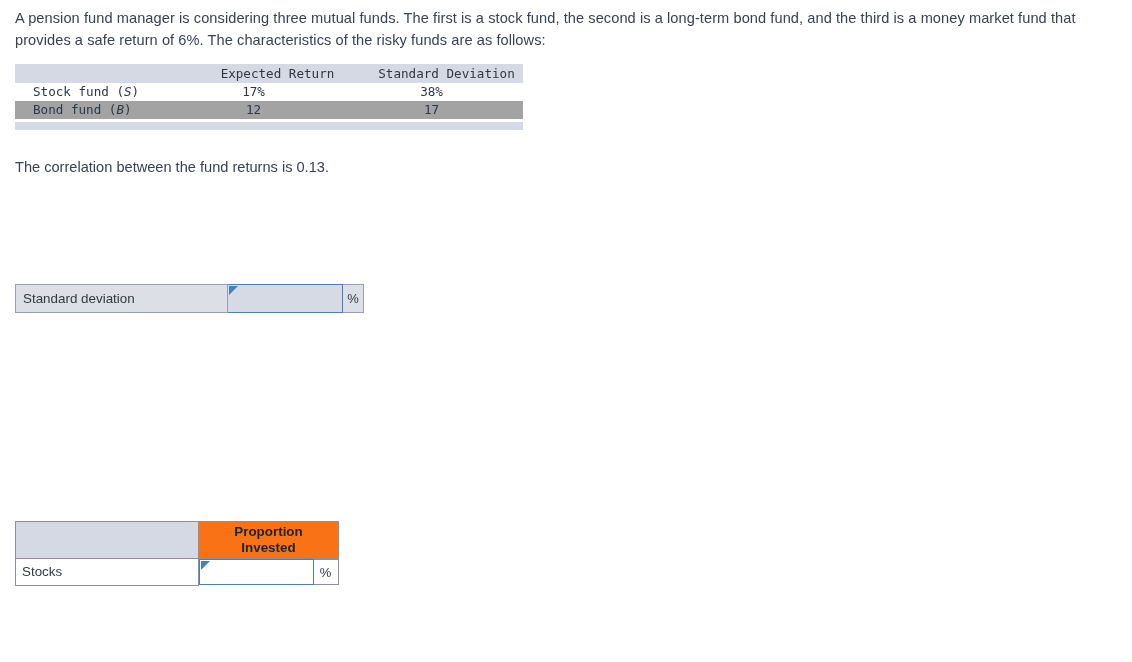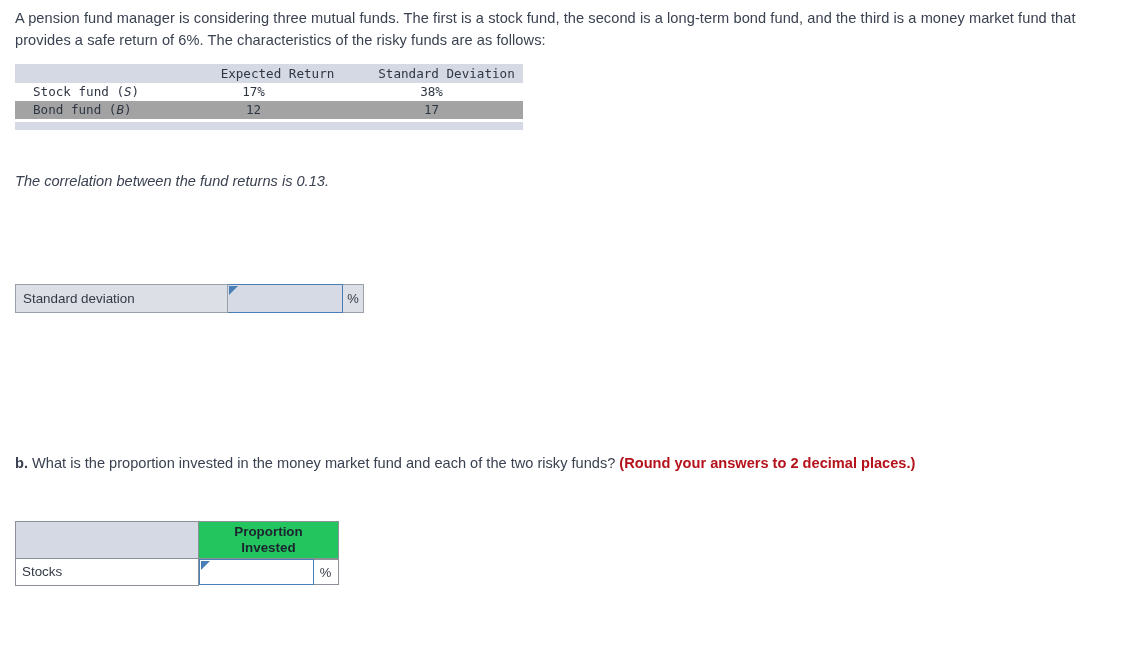--- a/index.html
+++ b/index.html
@@ -98,21 +98,21 @@
   }
 
   
   .stmt {
     position: absolute;
     left: 15px;
     font-size: 14.6px;
     line-height: 21px;
     color: #3a4150;
   }
-  .stmt-correlation { top: 171px; width: 900px; font-style: italic; }
+  .stmt-correlation { top: 157px; width: 900px; }
   .stmt-require     { top: 198px; width: 1060px; }
   .stmt-a           { top: 237px; width: 1060px; }
   .stmt-b           { top: 453px; width: 1040px; }
 
   .q-letter { font-weight: bold; }
   .red-note {
     color: #b5121b;
     font-weight: bold;
   }
 
@@ -185,21 +185,21 @@
     box-sizing: border-box;
   }
   .prop-table th.hdr-blank {
     width: 183px;
     height: 37px;
     background: #d4d9e4;
   }
   .prop-table th.hdr-prop {
     width: 140px;
     height: 37px;
-    background: #22c55e;
+    background: #f97316;
     font-weight: bold;
     font-size: 13.4px;
     line-height: 16px;
     color: #1d2430;
     text-align: center;
   }
   .prop-table td.row-label {
     height: 26px;
     background: #ffffff;
     padding-left: 6px;
@@ -272,21 +272,20 @@
 
 
   <div class="ans-bar">
     <div class="label-cell">Standard deviation</div>
     <div class="input-cell">
       <span class="caret"></span>
     </div>
     <div class="pct-cell">%</div>
   </div>
 
-  <div class="stmt stmt-b"><span class="q-letter">b.</span><span> What is the proportion invested in the money market fund and each of the two risky funds? </span><span class="red-note">(Round your answers to 2 decimal places.)</span></div>
 
   <table class="prop-table">
     <thead>
       <tr>
         <th class="hdr-blank"></th>
         <th class="hdr-prop" colspan="2"><span>Proportion</span><br><span>Invested</span></th>
       </tr>
     </thead>
     <tbody>
       <tr>

